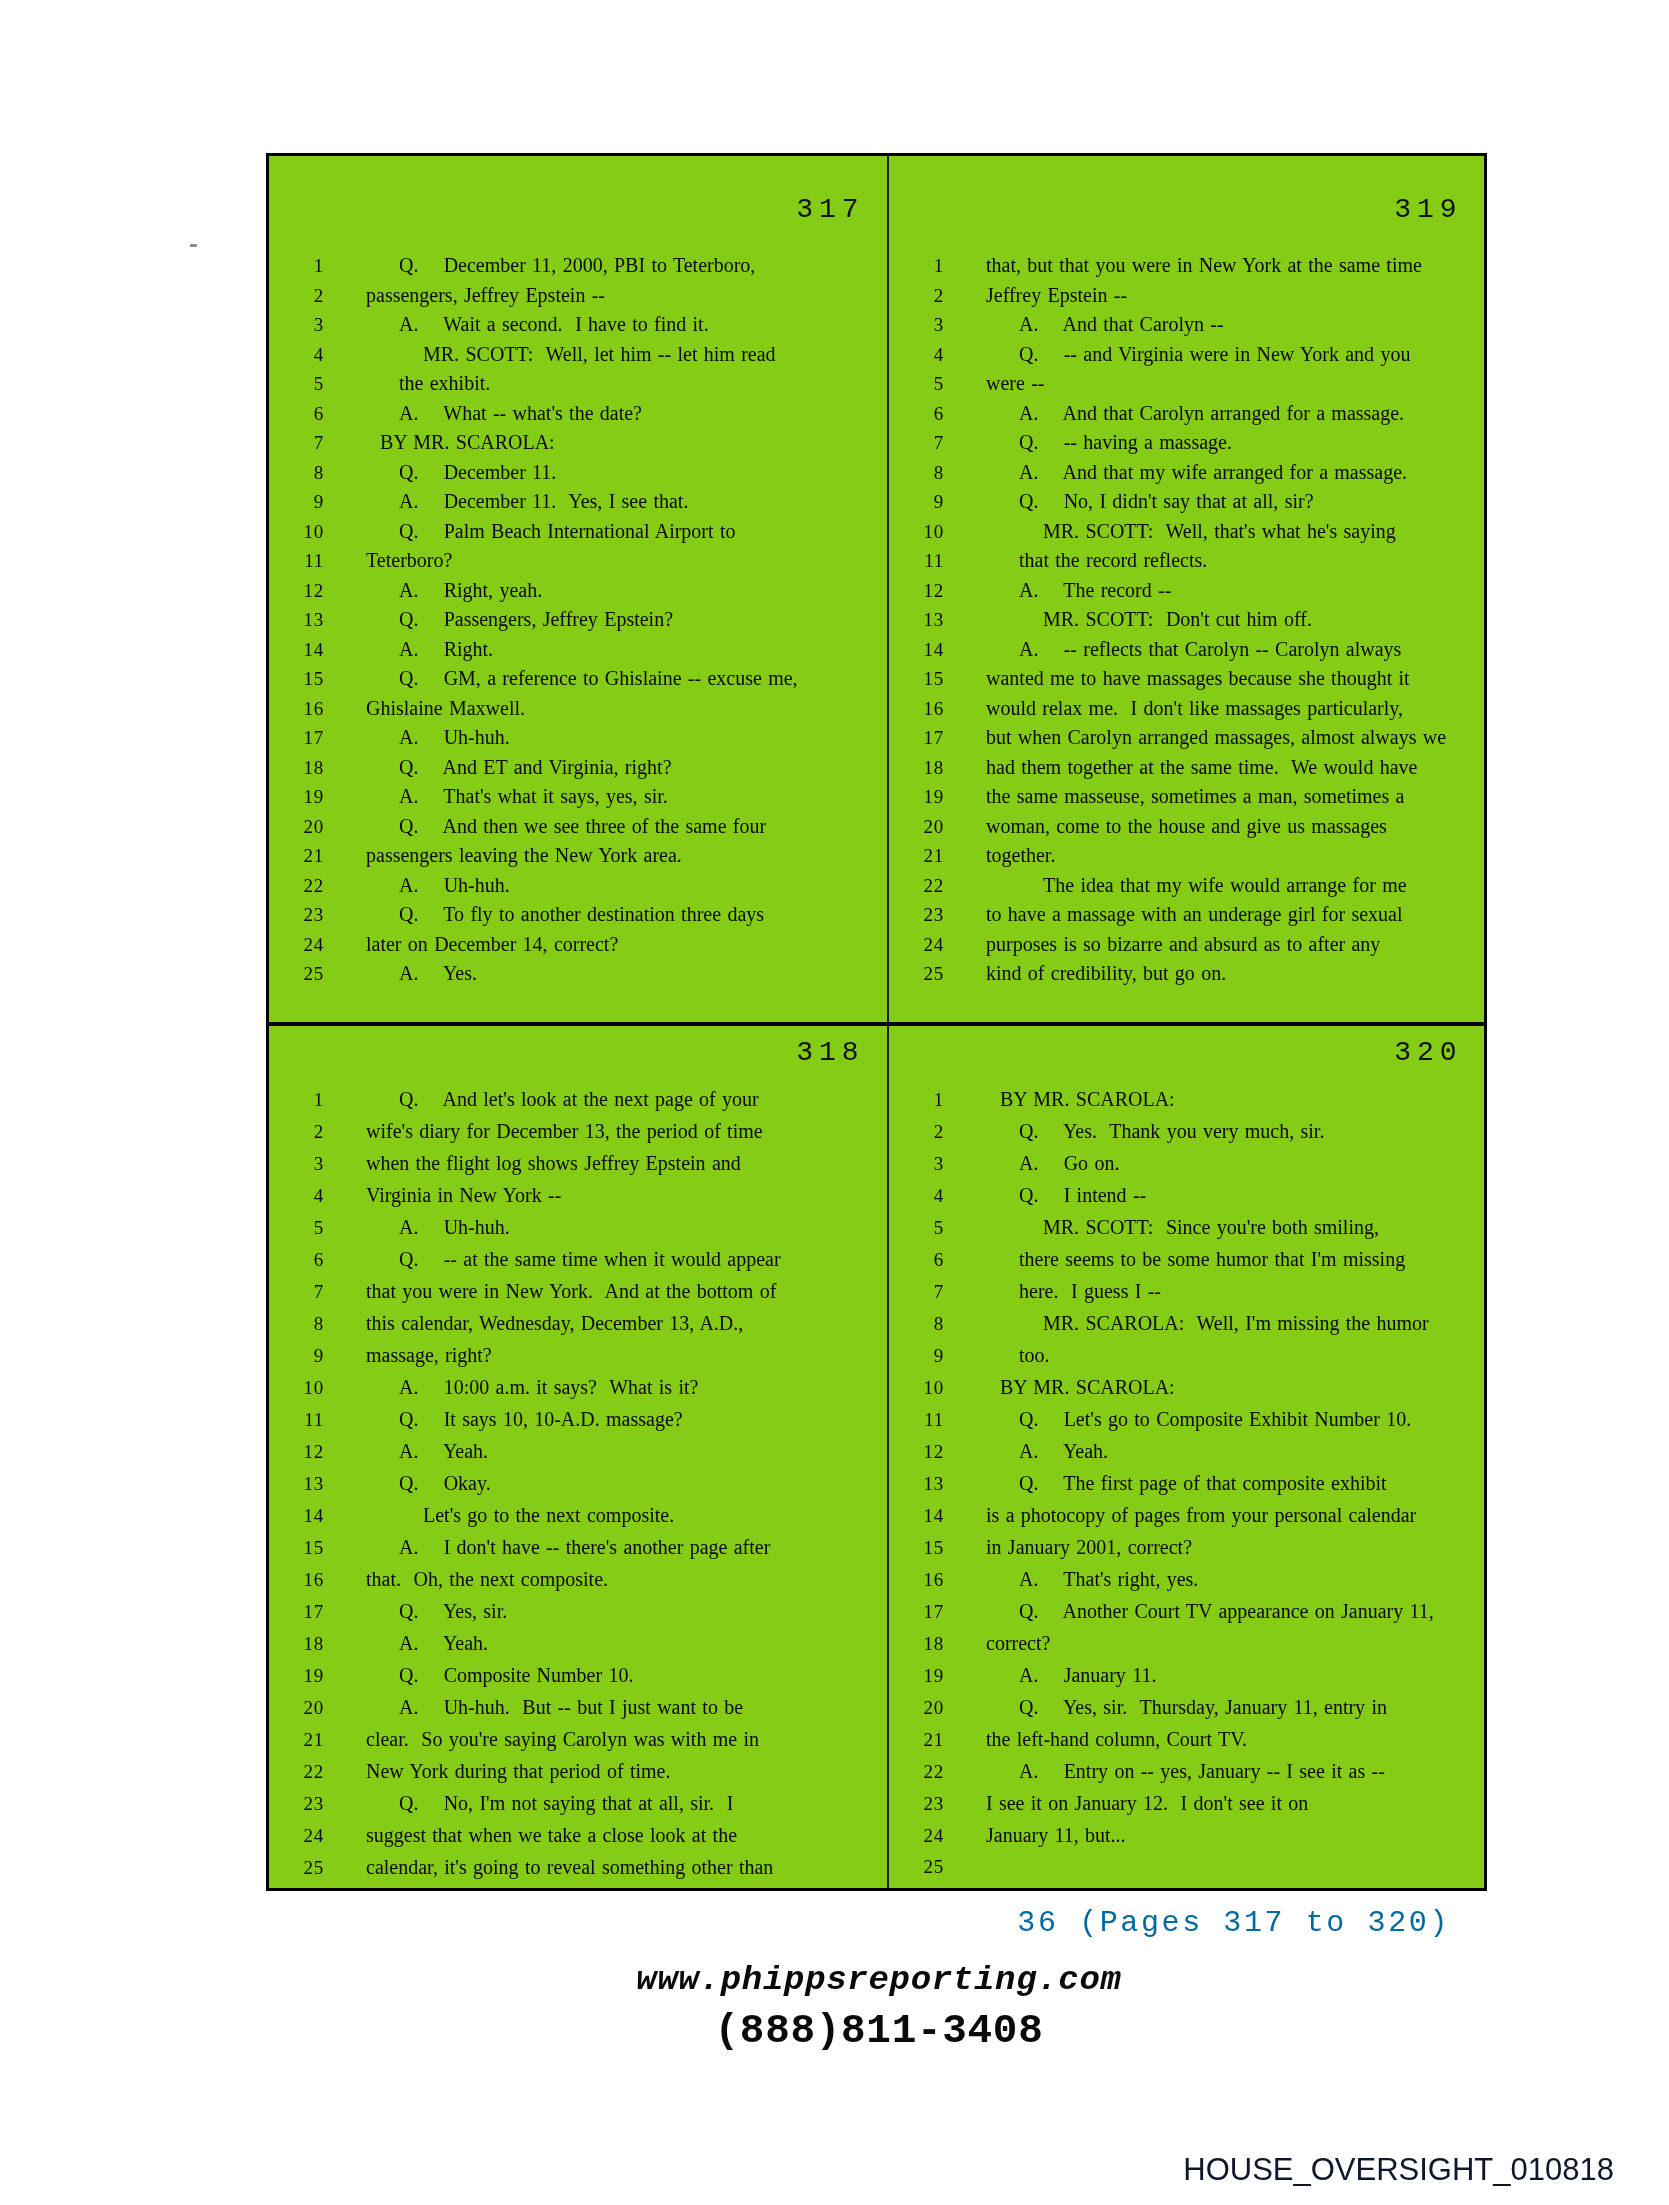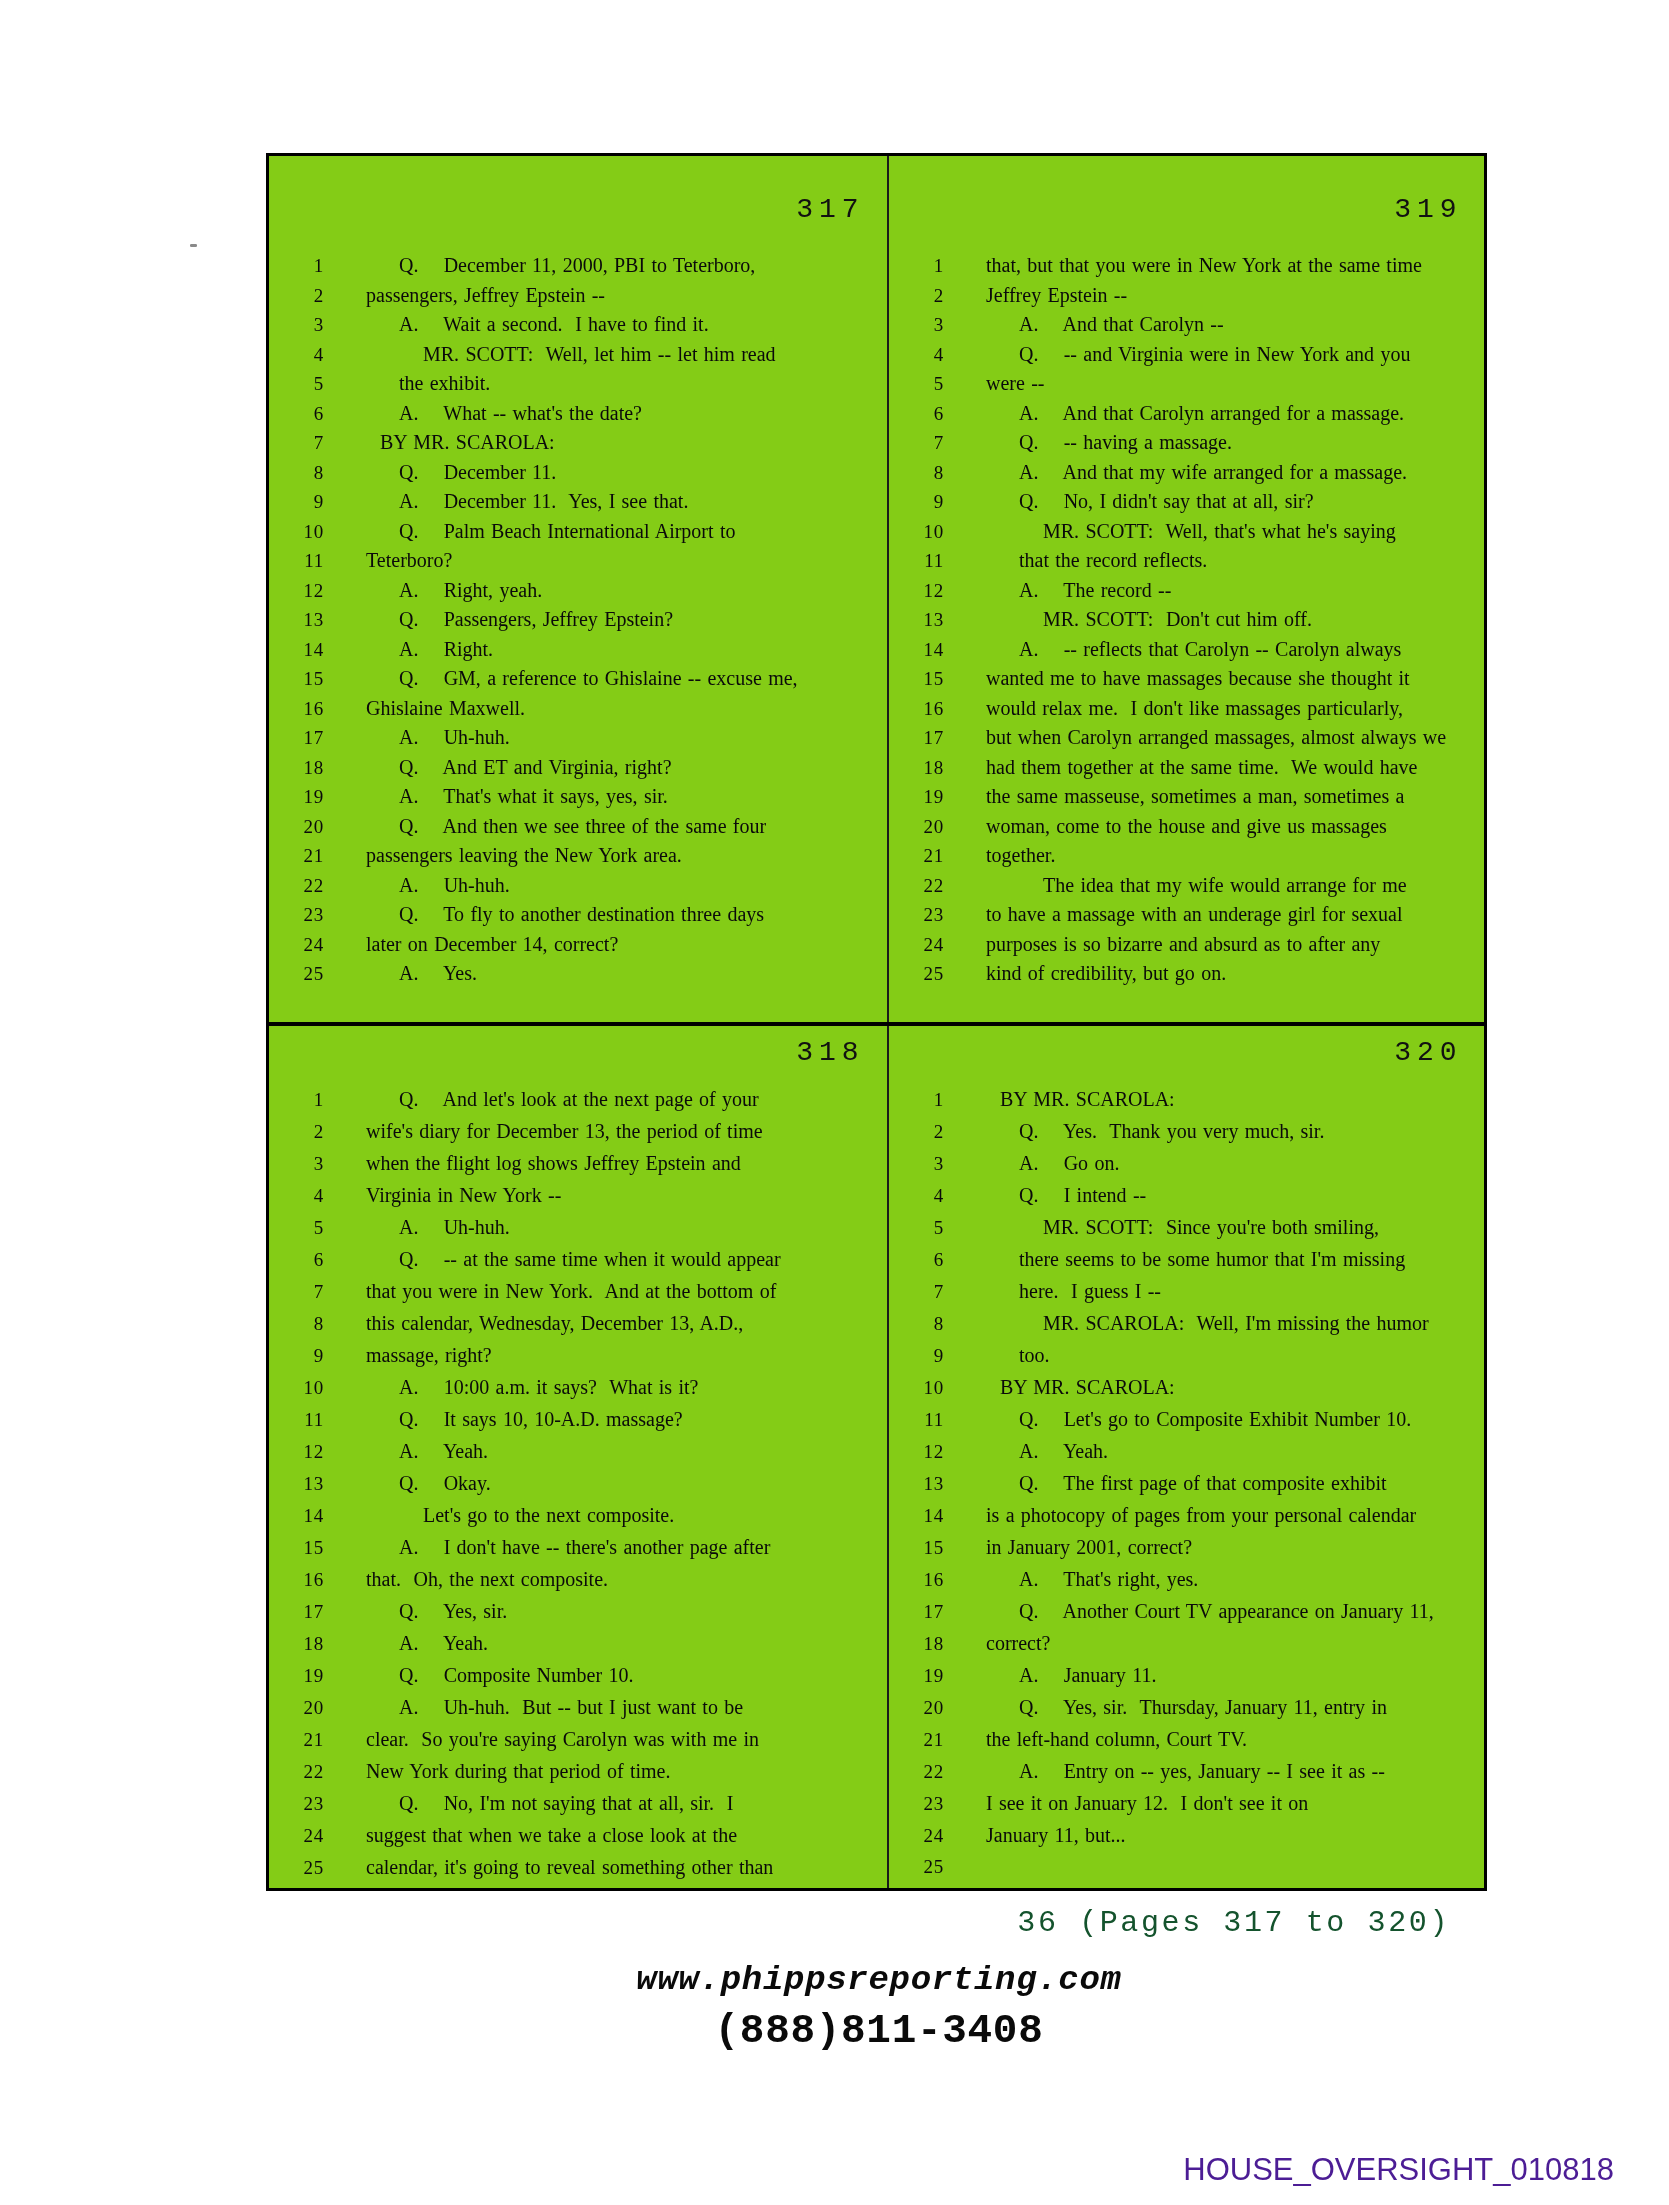--- a/index.html
+++ b/index.html
@@ -114,21 +114,21 @@
   .i-qa   { padding-left: 75px; }
   .i-mr   { padding-left: 99px; }
 
   .footer-summary {
     position: absolute;
     top: 1906px;
     right: 219px;
     font-family: "Liberation Mono", monospace;
     font-size: 30px;
     letter-spacing: 2.6px;
-    color: #14532d;
+    color: #0369a1;
     white-space: pre;
   }
   .footer-site {
     position: absolute;
     top: 1961px;
     left: 879px;
     transform: translateX(-50%);
     font-family: "Liberation Mono", monospace;
     font-size: 34px;
     font-weight: 700;
@@ -148,21 +148,21 @@
     letter-spacing: 0.7px;
     color: #0a0a0a;
     white-space: pre;
   }
   .bates {
     position: absolute;
     top: 2152px;
     right: 55px;
     font-family: "Liberation Sans", sans-serif;
     font-size: 31px;
-    color: #4c1d95;
+    color: #0f172a;
     white-space: pre;
   }
 </style>
 </head>
 <body>
 
 <div class="sheet">
 
   <div class="scan-speck"></div>
 

